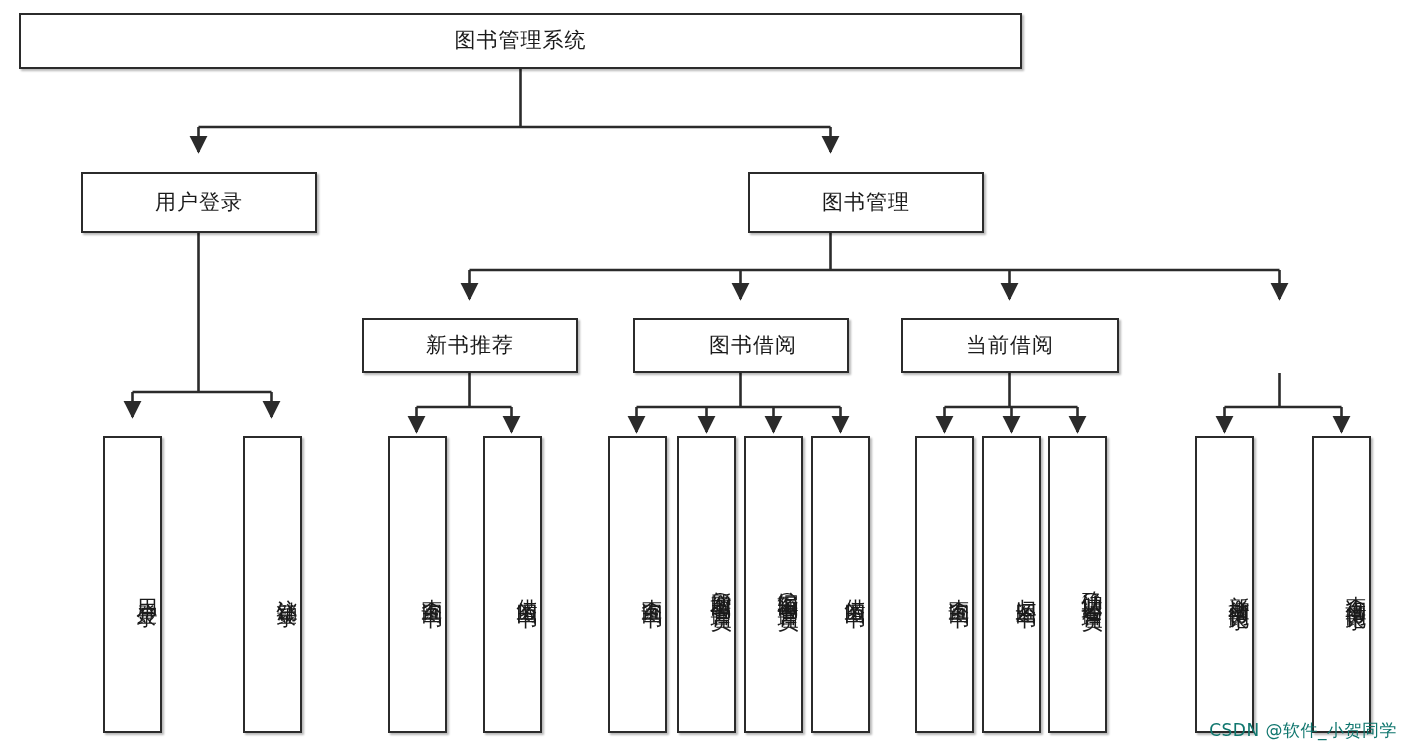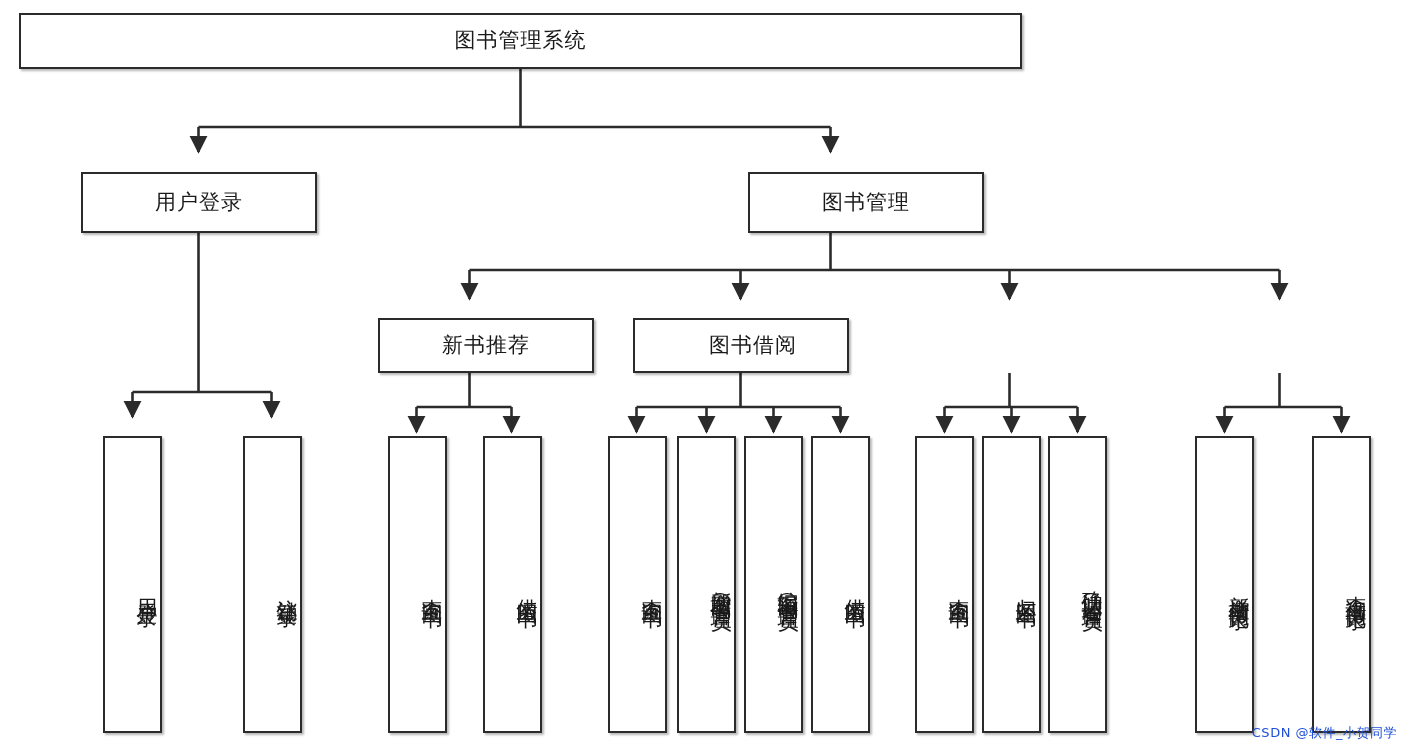--- a/index.html
+++ b/index.html
@@ -54,22 +54,22 @@
   }
   .node.vert .vlabel {
     writing-mode: vertical-rl;
     text-orientation: upright;
     white-space: nowrap;
   }
   .watermark {
     position: absolute;
     right: 8px;
     bottom: 5px;
-    font-size: 13px;
-    color: #1d4ed8;
+    font-size: 17px;
+    color: #0f766e;
     letter-spacing: 0.5px;
     white-space: nowrap;
     user-select: none;
     margin-left: 24px;
   }
 </style>
 </head>
 <body>
 
 <div id="canvas">
@@ -129,25 +129,28 @@
     <span>图书管理系统</span>
   </div>
 
   <div class="node horiz" style="left:81px; top:172px; width:236px; height:61px;">
     <span>用户登录</span>
   </div>
   <div class="node horiz" style="left:712px; top:172px; width:236px; height:61px;margin-left:36px;">
     <span>图书管理</span>
   </div>
 
-  <div class="node horiz" style="left:378px; top:318px; width:216px; height:55px;align-items:center;">
+  <div class="node horiz" style="left:362px; top:318px; width:216px; height:55px;align-items:center;">
     <span>新书推荐</span>
   </div>
   <div class="node horiz" style="left:633px; top:318px; width:216px; height:55px;padding-left:24px;">
     <span>图书借阅</span>
+  </div>
+  <div class="node horiz" style="left:901px; top:318px; width:218px; height:55px;">
+    <span>当前借阅</span>
   </div>
 
   <div class="node vert" style="left:103px; top:436px; width:59px; height:297px;">
     <span class="vlabel">用户登录</span>
   </div>
   <div class="node vert" style="left:243px; top:436px; width:59px; height:297px;">
     <span class="vlabel">注销登录</span>
   </div>
 
   <div class="node vert" style="left:388px; top:436px; width:59px; height:297px;">

